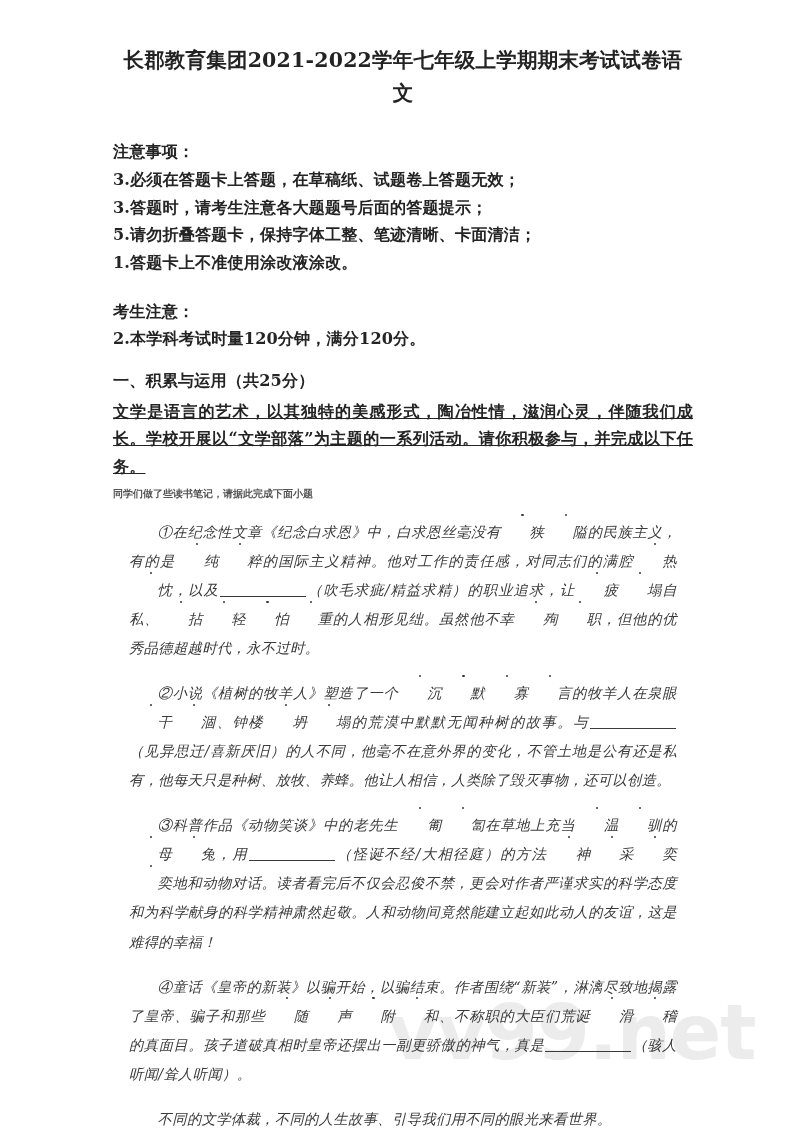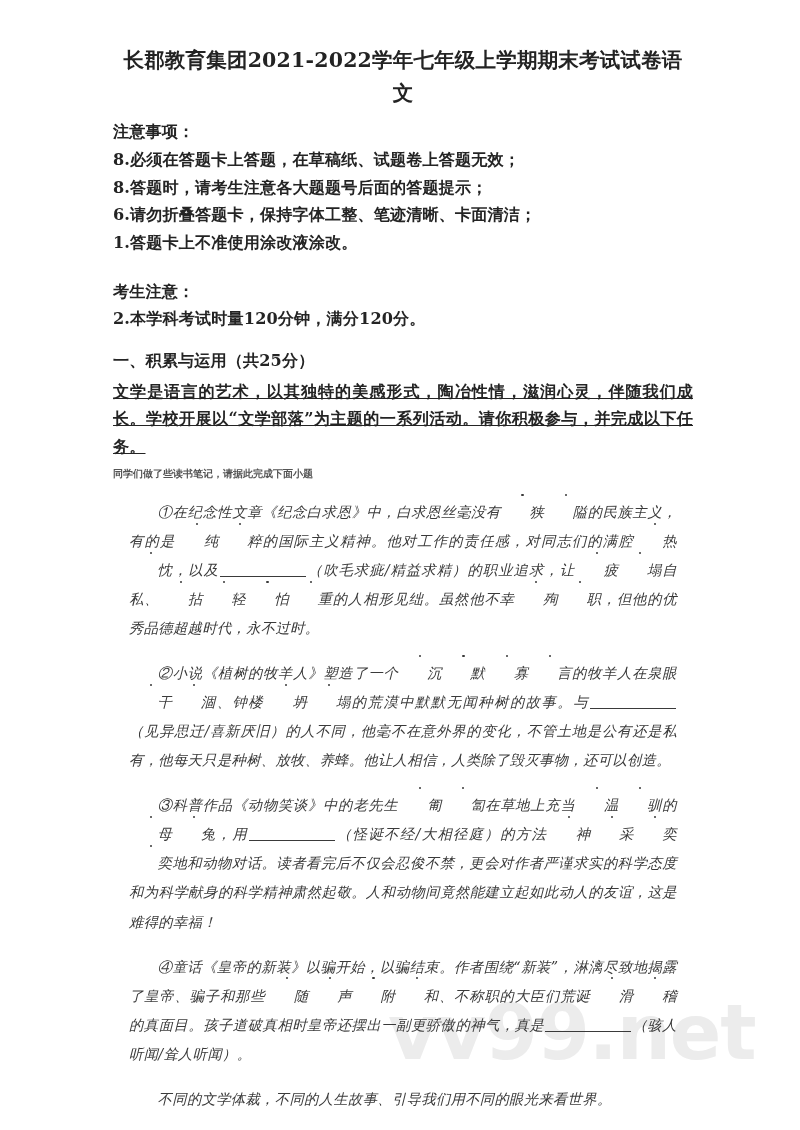--- a/index.html
+++ b/index.html
@@ -62,21 +62,21 @@
   .notice-line,
   .sect-head,
   .lead-para {
     font-size: 16.1px;
     font-weight: 700;
     line-height: 1.72;
     color: #242424;
     letter-spacing: 0.15px;
     margin: 0;
   }
-  .notice-head { margin-top: 8px; }
+  .notice-head { margin-top: 28px; }
   .candidate-head { margin-top: 21px; }
   .sect-head { margin-top: 14px; }
   .lead-para {
     margin-top: 3px;
     text-align: justify;
     text-indent: 0;
     text-decoration: underline;
   }
 
   
@@ -138,23 +138,23 @@
   <div id="watermark">vv99.net</div>
 
   <div id="content">
 
     <h1 class="doc-title">
       <span class="ttl-line1">长郡教育集团2021-2022学年七年级上学期期末考试试卷语</span>
       <span class="ttl-line2">文</span>
     </h1>
 
     <p class="notice-head notice-line">注意事项：</p>
-    <p class="notice-line">8.必须在答题卡上答题，在草稿纸、试题卷上答题无效；</p>
-    <p class="notice-line">8.答题时，请考生注意各大题题号后面的答题提示；</p>
-    <p class="notice-line">6.请勿折叠答题卡，保持字体工整、笔迹清晰、卡面清洁；</p>
+    <p class="notice-line">3.必须在答题卡上答题，在草稿纸、试题卷上答题无效；</p>
+    <p class="notice-line">3.答题时，请考生注意各大题题号后面的答题提示；</p>
+    <p class="notice-line">5.请勿折叠答题卡，保持字体工整、笔迹清晰、卡面清洁；</p>
     <p class="notice-line">1.答题卡上不准使用涂改液涂改。</p>
 
     <p class="notice-line candidate-head">考生注意：</p>
     <p class="notice-line">2.本学科考试时量120分钟，满分120分。</p>
 
     <p class="sect-head">一、积累与运用（共25分）</p>
     <p class="lead-para">文学是语言的艺术，以其独特的美感形式，陶冶性情，滋润心灵，伴随我们成长。学校开展以“文学部落”为主题的一系列活动。请你积极参与，并完成以下任务。</p>
     <p class="subnote">同学们做了些读书笔记，请据此完成下面小题</p>
 
     <div class="kai-wrap">

